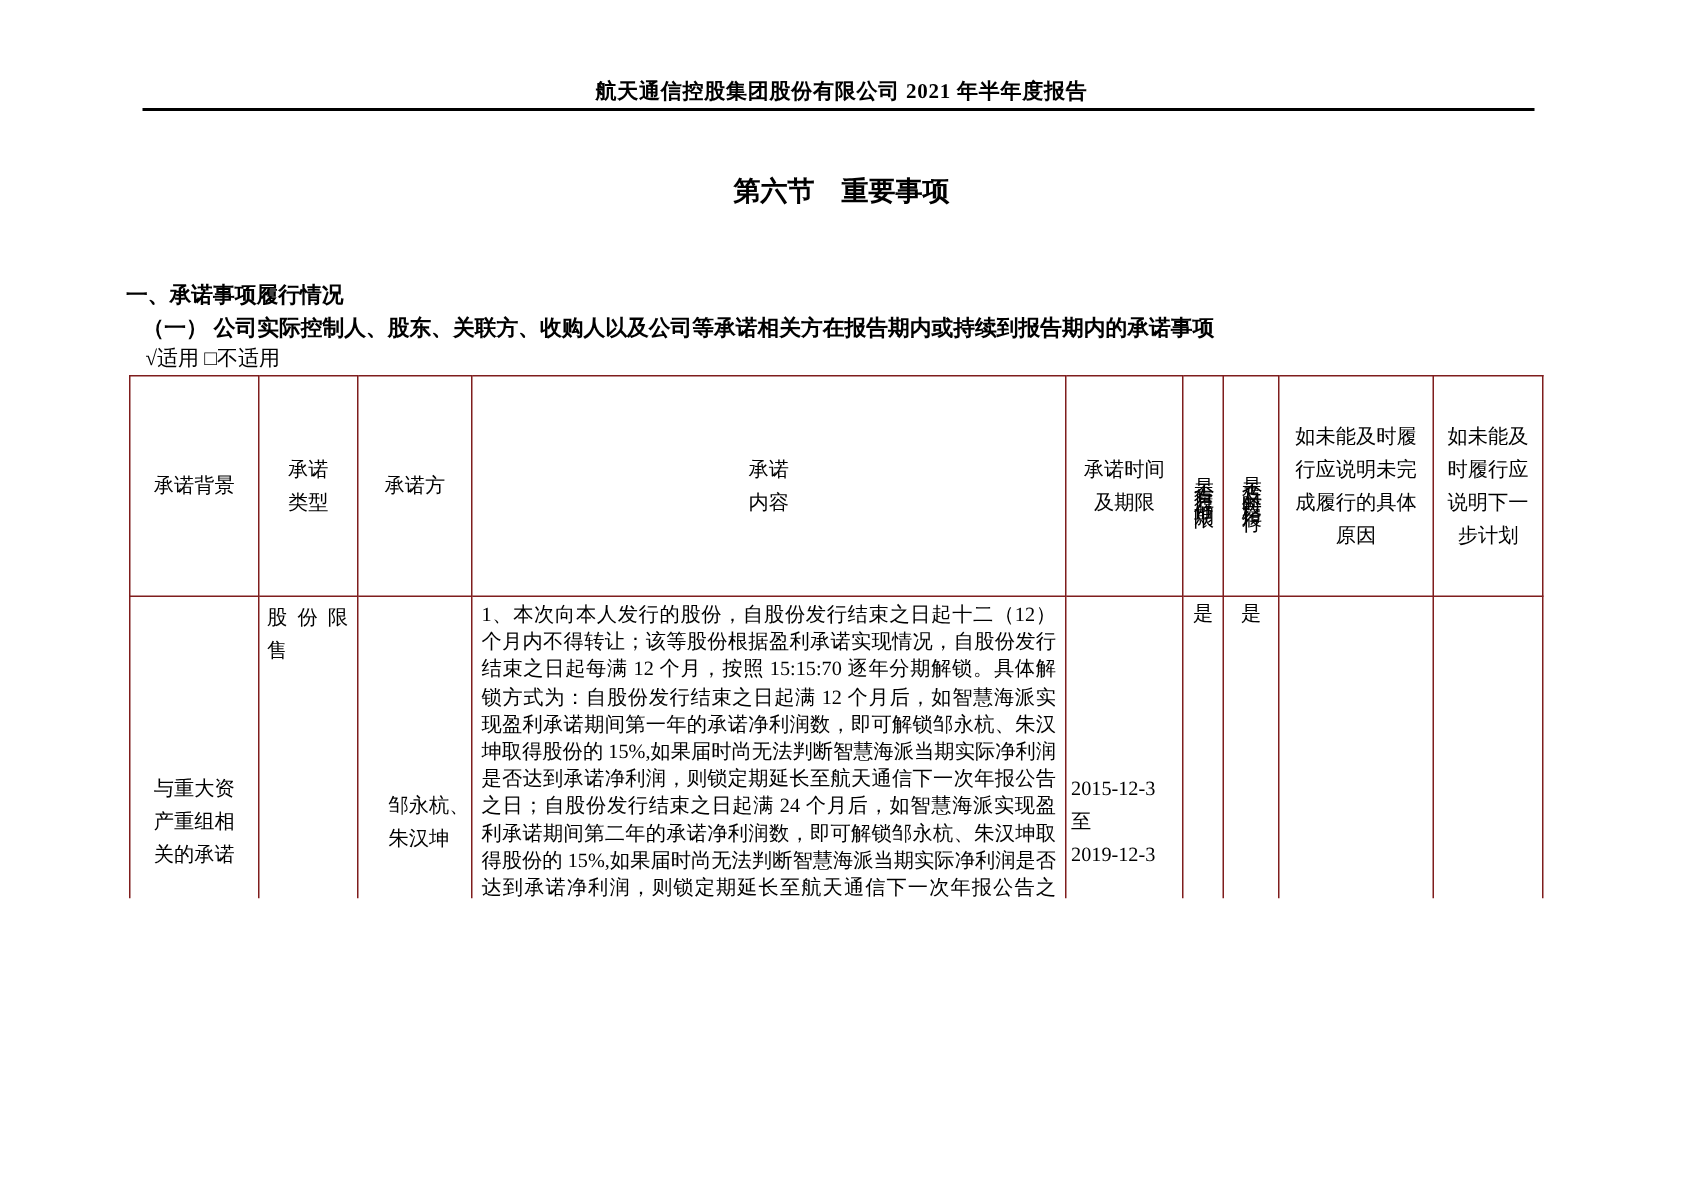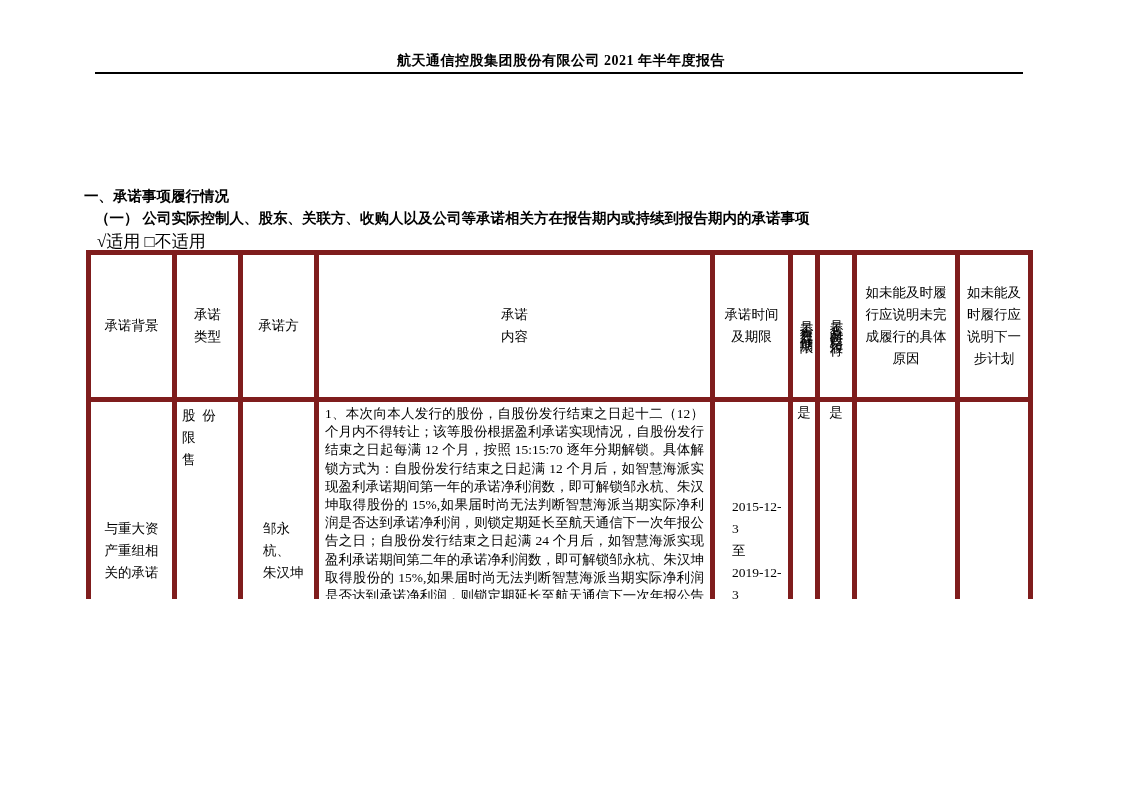--- a/index.html
+++ b/index.html
@@ -44,31 +44,31 @@
   .heading-2 {
     position: absolute;
     top: 209px; left: 95px;
     font-family: "Liberation Sans", "DejaVu Sans", sans-serif;
     font-size: 14.5px;
     font-weight: bold;
   }
   .applicability {
     position: absolute;
     top: 230px; left: 97px;
-    font-size: 17px;
+    font-size: 14px;
   }
   table.commit-table {
     position: absolute;
     left: 86px; top: 250px;
     width: 942px;
     border-collapse: collapse;
     table-layout: fixed;
   }
   .commit-table th, .commit-table td {
-    border: 5px solid #7f1d1d;
+    border: 1px solid #7f1d1d;
     font-size: 13.5px;
     font-weight: normal;
     color: #000;
     padding: 0;
     overflow: hidden;
   }
   .commit-table thead tr { height: 147px; }
   .commit-table tbody tr { height: 300px; }
   .commit-table th {
     text-align: center;
@@ -109,21 +109,21 @@
     text-align: justify;
     vertical-align: top;
     line-height: 18.2px;
     padding: 3px 6px;
   }
   td.cell-time {
     text-align: left;
     vertical-align: middle;
     white-space: pre-line;
     line-height: 22px;
-    padding-left: 17px;
+    padding-left: 3px;
   }
   td.cell-yes {
     text-align: center;
     vertical-align: top;
     padding-top: 2px;
   }
   .page-number {
     position: absolute;
     top: 742px; left: 0; width: 100%;
     text-align: center;
@@ -132,20 +132,21 @@
   }
 </style>
 </head>
 <body>
 
 <div class="page">
 
   <div class="doc-header">航天通信控股集团股份有限公司 2021 年半年度报告</div>
   <div class="header-rule"></div>
 
+  <div class="doc-title">第六节　重要事项</div>
 
   <div class="heading-1">一、承诺事项履行情况</div>
   <div class="heading-2">（一） 公司实际控制人、股东、关联方、收购人以及公司等承诺相关方在报告期内或持续到报告期内的承诺事项</div>
   <div class="applicability">√适用 □不适用</div>
 
   <table class="commit-table">
     <colgroup>
       <col style="width:86px">
       <col style="width:66px">
       <col style="width:76px">

